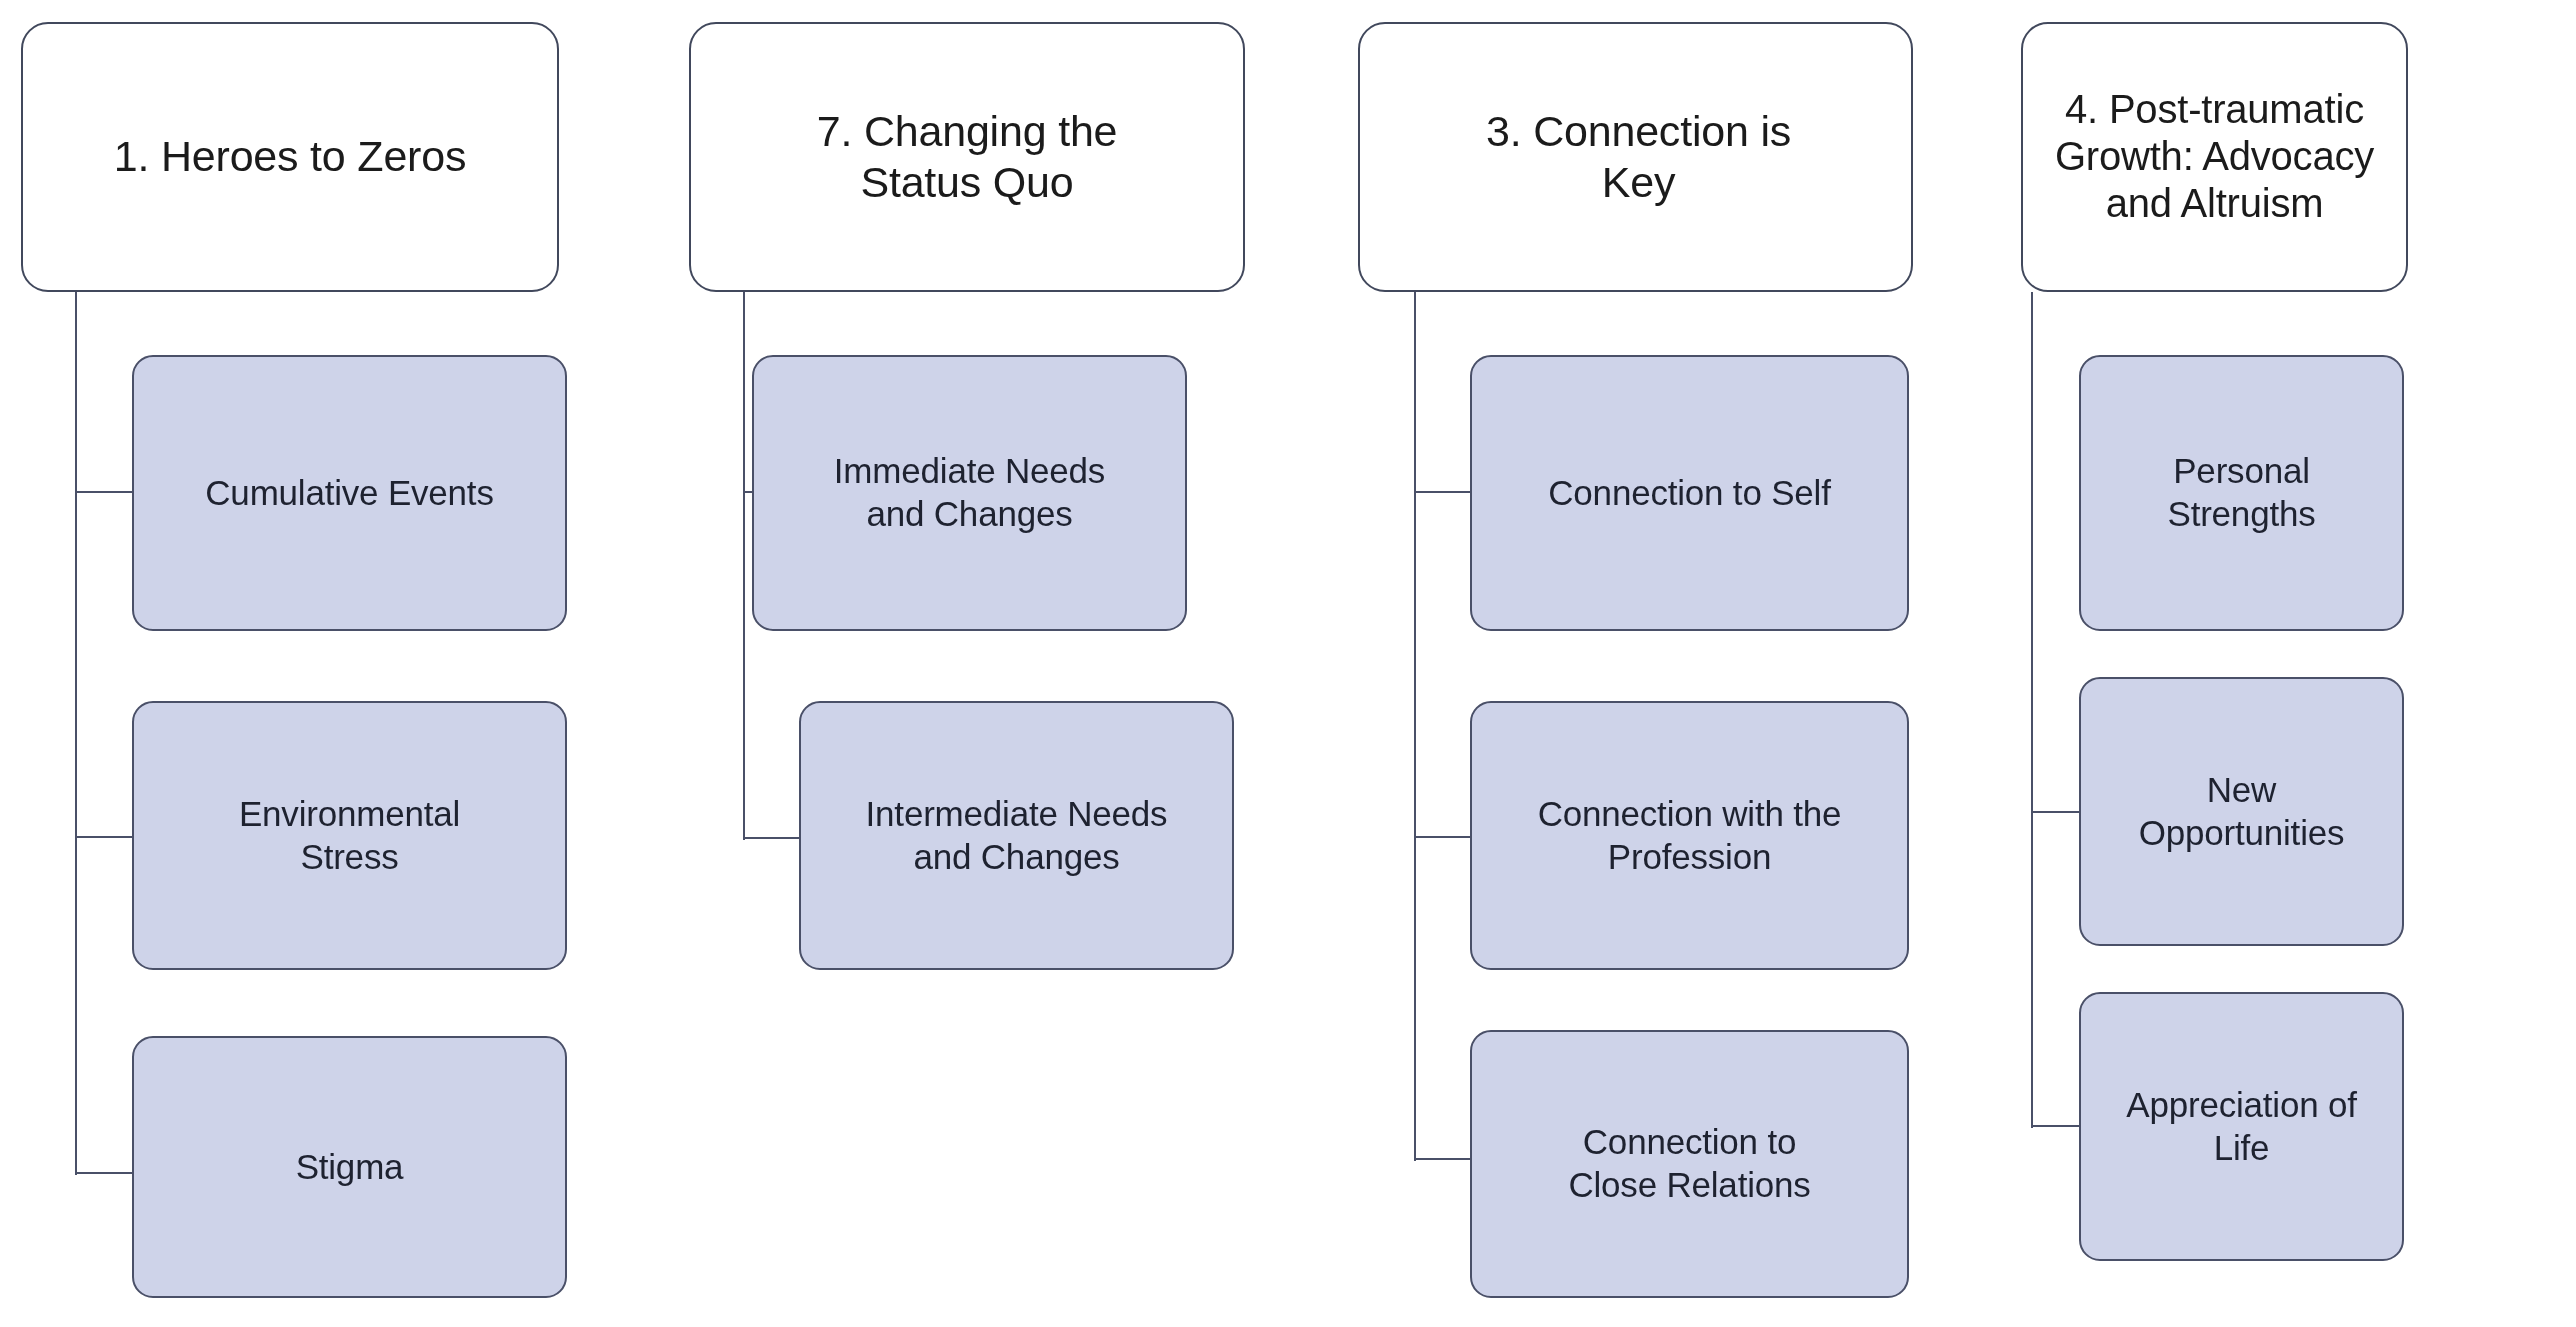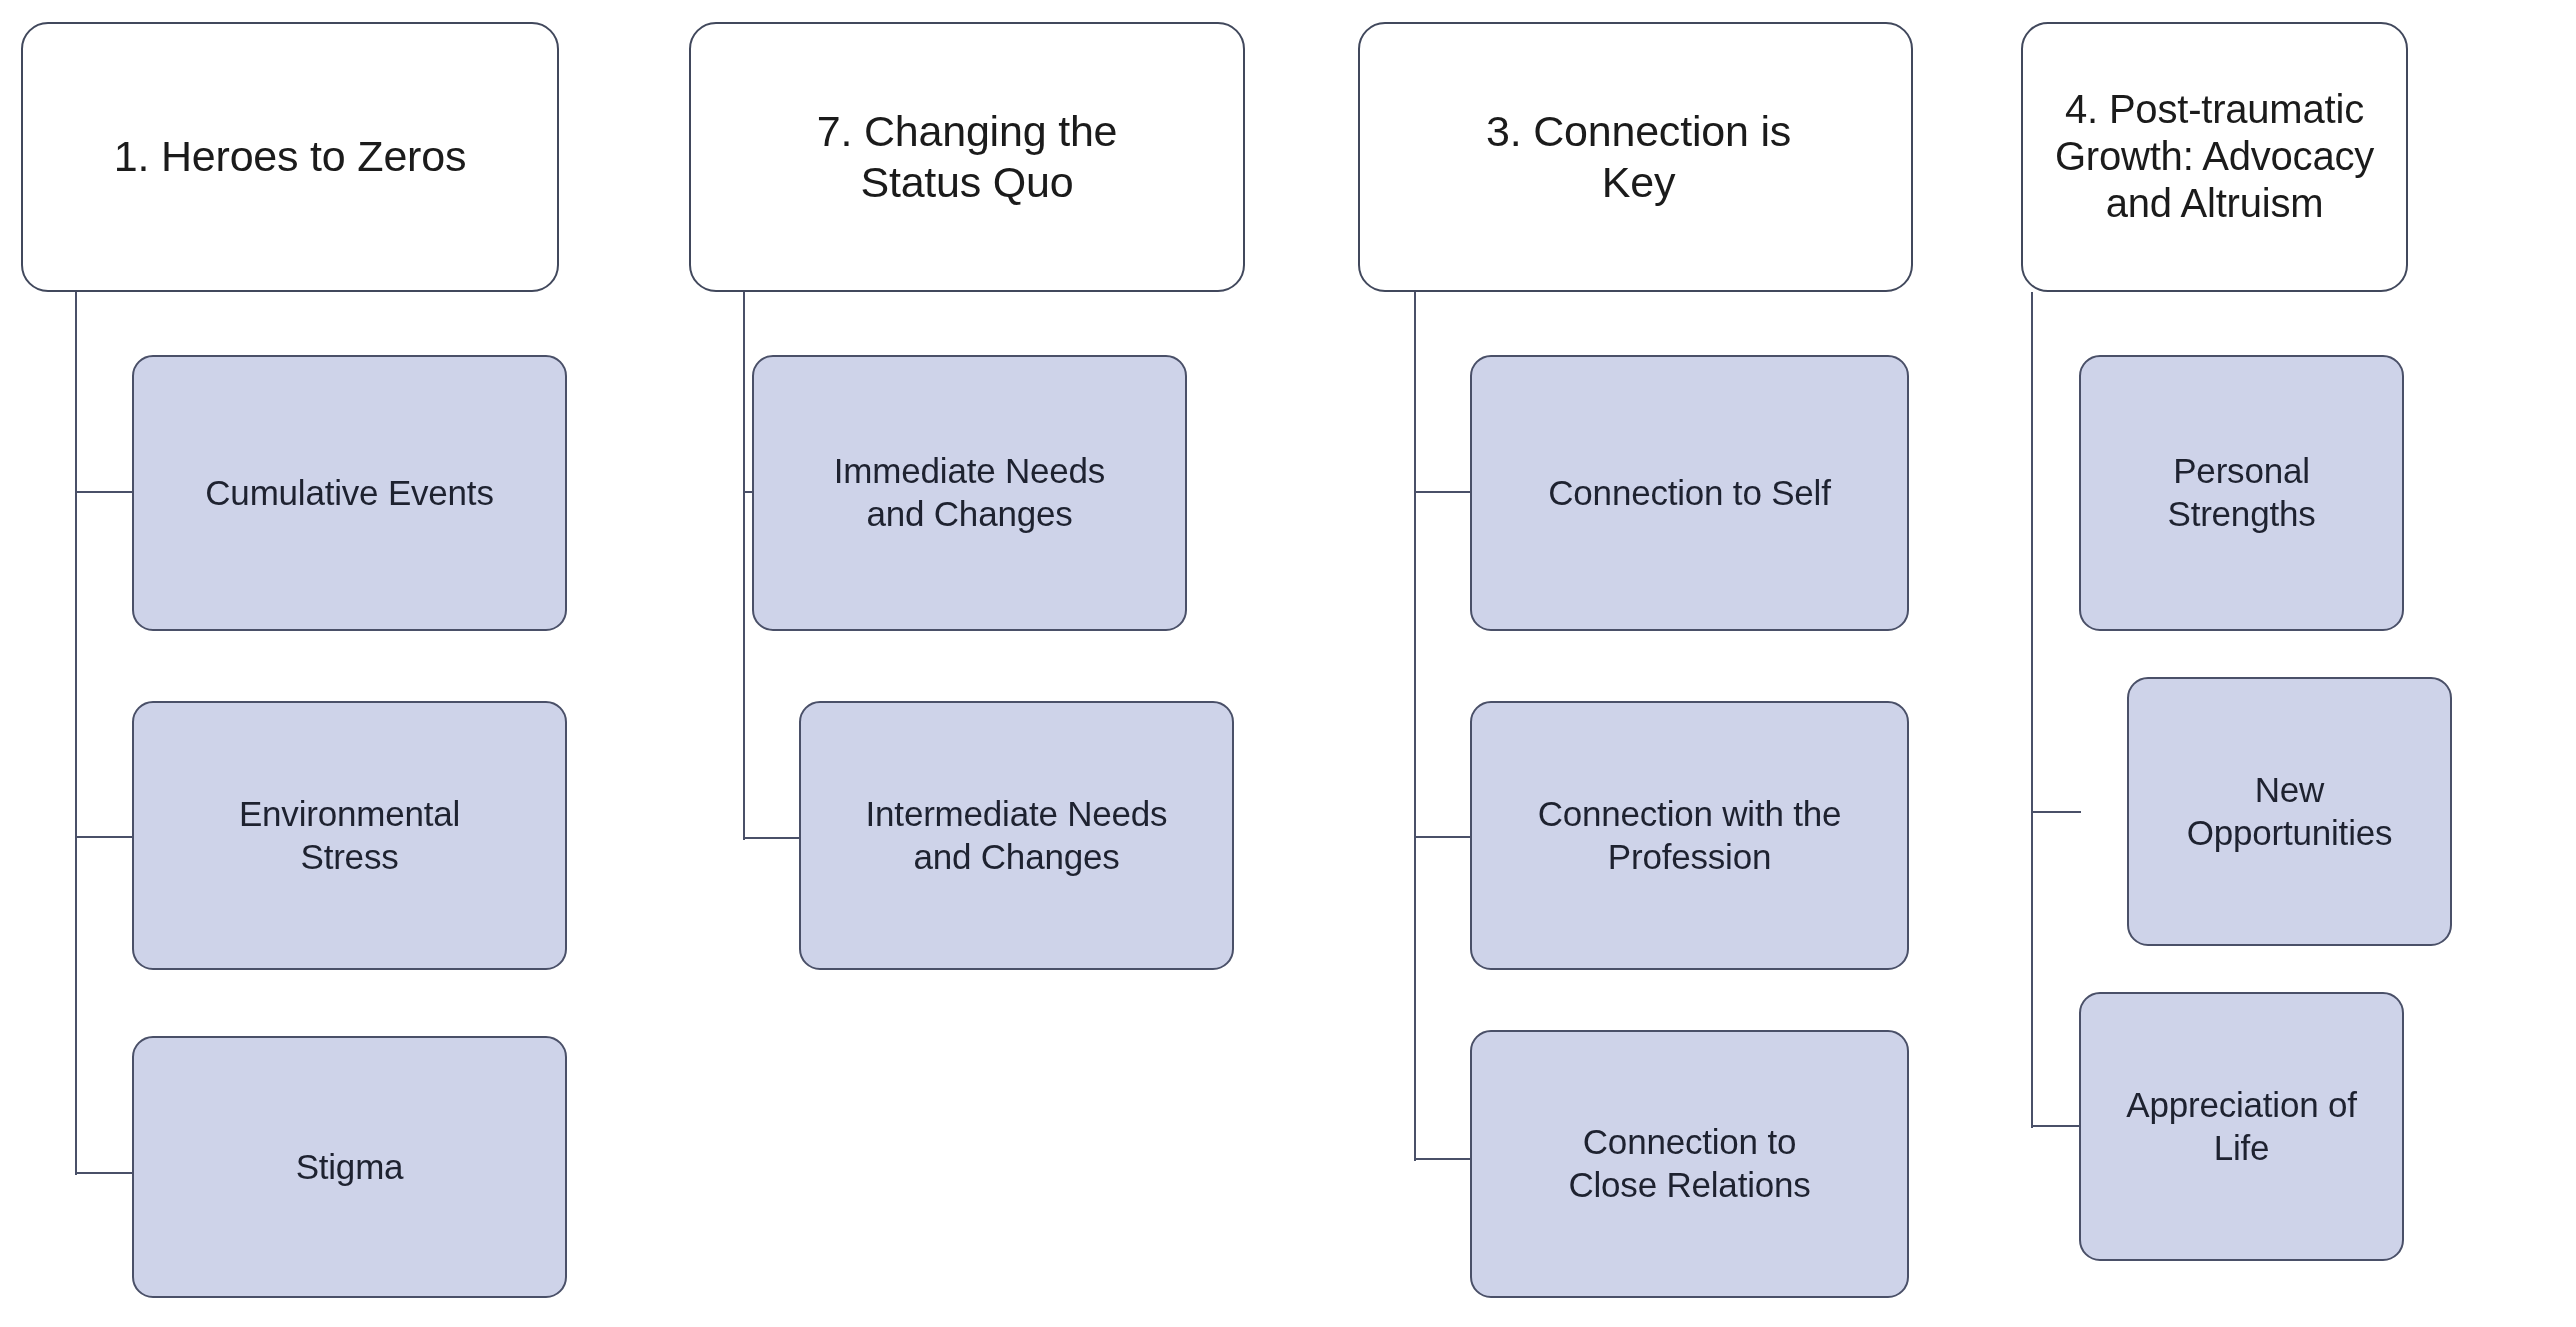--- a/index.html
+++ b/index.html
@@ -177,21 +177,21 @@
     <div class="trunk" style="left:2031px; top:292px; height:836px;"></div>
 
     <div class="child-box" style="left:2079px; top:355px; width:325px; height:276px;">
       <span>
         <span class="cb-text">Personal</span>
         <span class="cb-text">Strengths</span>
       </span>
     </div>
 
     <div class="branch" style="left:2031px; top:811px; width:50px;"></div>
-    <div class="child-box" style="left:2079px; top:677px; width:325px; height:269px;margin-left:48px;">
+    <div class="child-box" style="left:2079px; top:677px; width:325px; height:269px;">
       <span>
         <span class="cb-text">New</span>
         <span class="cb-text">Opportunities</span>
       </span>
     </div>
 
     <div class="branch" style="left:2031px; top:1125px; width:50px;"></div>
     <div class="child-box" style="left:2079px; top:992px; width:325px; height:269px;">
       <span>
         <span class="cb-text">Appreciation of</span>

